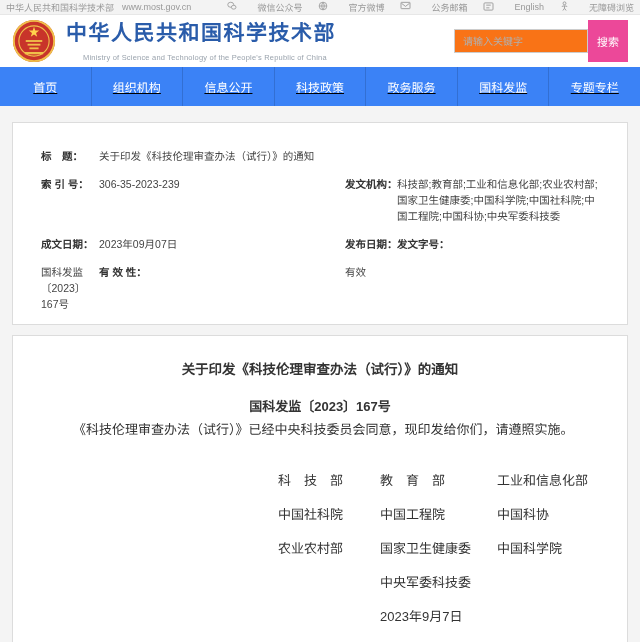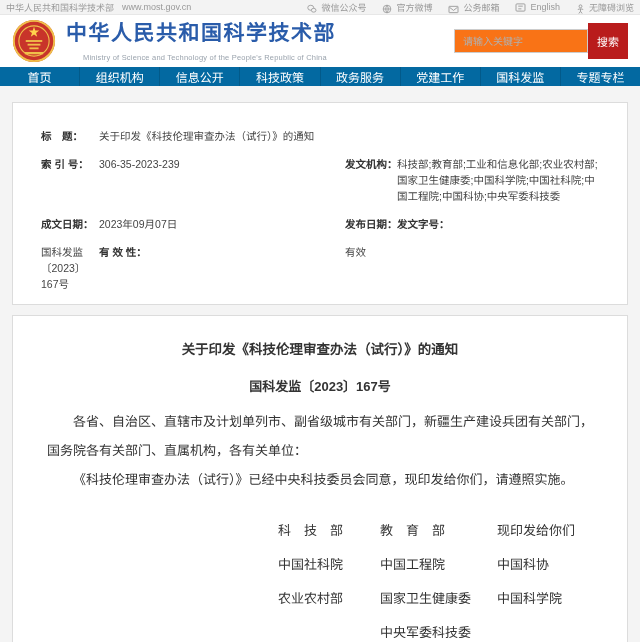--- a/index.html
+++ b/index.html
@@ -6,38 +6,38 @@
   html,body { background:#fff; }
   body { font-family:"Liberation Sans","DejaVu Sans",sans-serif; }
   .page { position:relative; width:640px; height:642px; overflow:hidden; background:#f4f4f4; margin:0 auto; }
 
   
   .topbar { height:15px; background:#f3f3f3; border-bottom:1px solid #e7e7e7;
             display:flex; align-items:center; justify-content:space-between;
             padding:0 6px; font-size:9px; color:#999; }
   .topbar-left { display:flex; align-items:center; gap:8px; }
   .topbar-links { display:flex; align-items:center; gap:16px; }
-  .topbar-link { display:flex; align-items:flex-end; gap:4px; color:#999; cursor:pointer; }
+  .topbar-link { display:flex; align-items:flex-start; gap:20px; color:#999; cursor:pointer; }
   .topbar-link svg { display:block; }
 
   
   .header { height:52px; background:#ffffff; display:flex; align-items:center; padding:0 12px; }
   .emblem { width:44px; height:44px; flex:0 0 auto; }
   .title-block { margin-left:10px; }
   .cn-title { font-size:21px; font-weight:bold; color:#2a5caa; letter-spacing:1.5px; line-height:24px; }
   .en-title { font-size:7.5px; color:#9aa3ad; margin-top:8px; letter-spacing:.2px;padding-left:17px; }
   .search { margin-left:auto; display:flex; align-items:center; }
   .search input { width:134px; height:24px; border:1px solid #ccc; background:#f97316;
                   font-size:10px; padding:0 8px; color:#333; outline:none; }
   .search input::placeholder { color:#b0b0b0; }
-  .search button { width:40px; height:36px; border:none; background:#b91c1c; color:#fff;
+  .search button { width:40px; height:42px; border:none; background:#ec4899; color:#fff;
                    font-size:11px; cursor:pointer; font-family:inherit; }
 
   
-  .nav { height:19px; background:#0369a1; display:flex; }
+  .nav { height:39px; background:#3b82f6; display:flex;text-decoration:underline; }
   .nav a { flex:1; display:flex; align-items:center; justify-content:center;
            color:#fff; font-size:12px; text-decoration:none; cursor:pointer;
            border-right:1px solid rgba(0,0,0,0.14); }
   .nav a:last-child { border-right:none; }
 
   
   .content { padding:16px 12px 0; }
 
   .meta-box { background:#fff; border:1px solid #dcdcdc; padding:19px 16px 6px 28px; }
   .meta-grid { display:grid; grid-template-columns:58px 246px 52px 1fr; font-size:10.5px; }
@@ -139,21 +139,20 @@
       <button>搜索</button>
     </div>
   </div>
 
   <div class="nav">
     <a>首页</a>
     <a>组织机构</a>
     <a>信息公开</a>
     <a>科技政策</a>
     <a>政务服务</a>
-    <a>党建工作</a>
     <a>国科发监</a>
     <a>专题专栏</a>
   </div>
 
   <div class="content">
 
     <div class="meta-box">
       <div class="meta-grid">
         <div class="meta-label">标　题：</div>
         <div class="meta-value span3">关于印发《科技伦理审查办法（试行）》的通知</div>
@@ -170,28 +169,27 @@
         <div class="meta-label">发文字号：</div>
         <div class="meta-value">国科发监〔2023〕167号</div>
         <div class="meta-label">有 效 性：</div>
         <div class="meta-value">有效</div>
       </div>
     </div>
 
     <div class="doc-box">
       <div class="doc-title">关于印发《科技伦理审查办法（试行）》的通知</div>
       <div class="doc-number">国科发监〔2023〕167号</div>
-      <div class="doc-para para-first">各省、自治区、直辖市及计划单列市、副省级城市有关部门，新疆生产建设兵团有关部门，国务院各有关部门、直属机构，各有关单位：</div>
       <div class="doc-para">《科技伦理审查办法（试行）》已经中央科技委员会同意，现印发给你们，请遵照实施。</div>
 
       <div class="sig-block">
         <div class="sig-row">
           <span class="sig-cell-1">科　技　部</span>
           <span class="sig-cell-2">教　育　部</span>
-          <span class="sig-cell-3">现印发给你们</span>
+          <span class="sig-cell-3">工业和信息化部</span>
         </div>
         <div class="sig-row">
           <span class="sig-cell-1">中国社科院</span>
           <span class="sig-cell-2">中国工程院</span>
           <span class="sig-cell-3">中国科协</span>
         </div>
         <div class="sig-row">
           <span class="sig-cell-1">农业农村部</span>
           <span class="sig-cell-2">国家卫生健康委</span>
           <span class="sig-cell-3">中国科学院</span>

